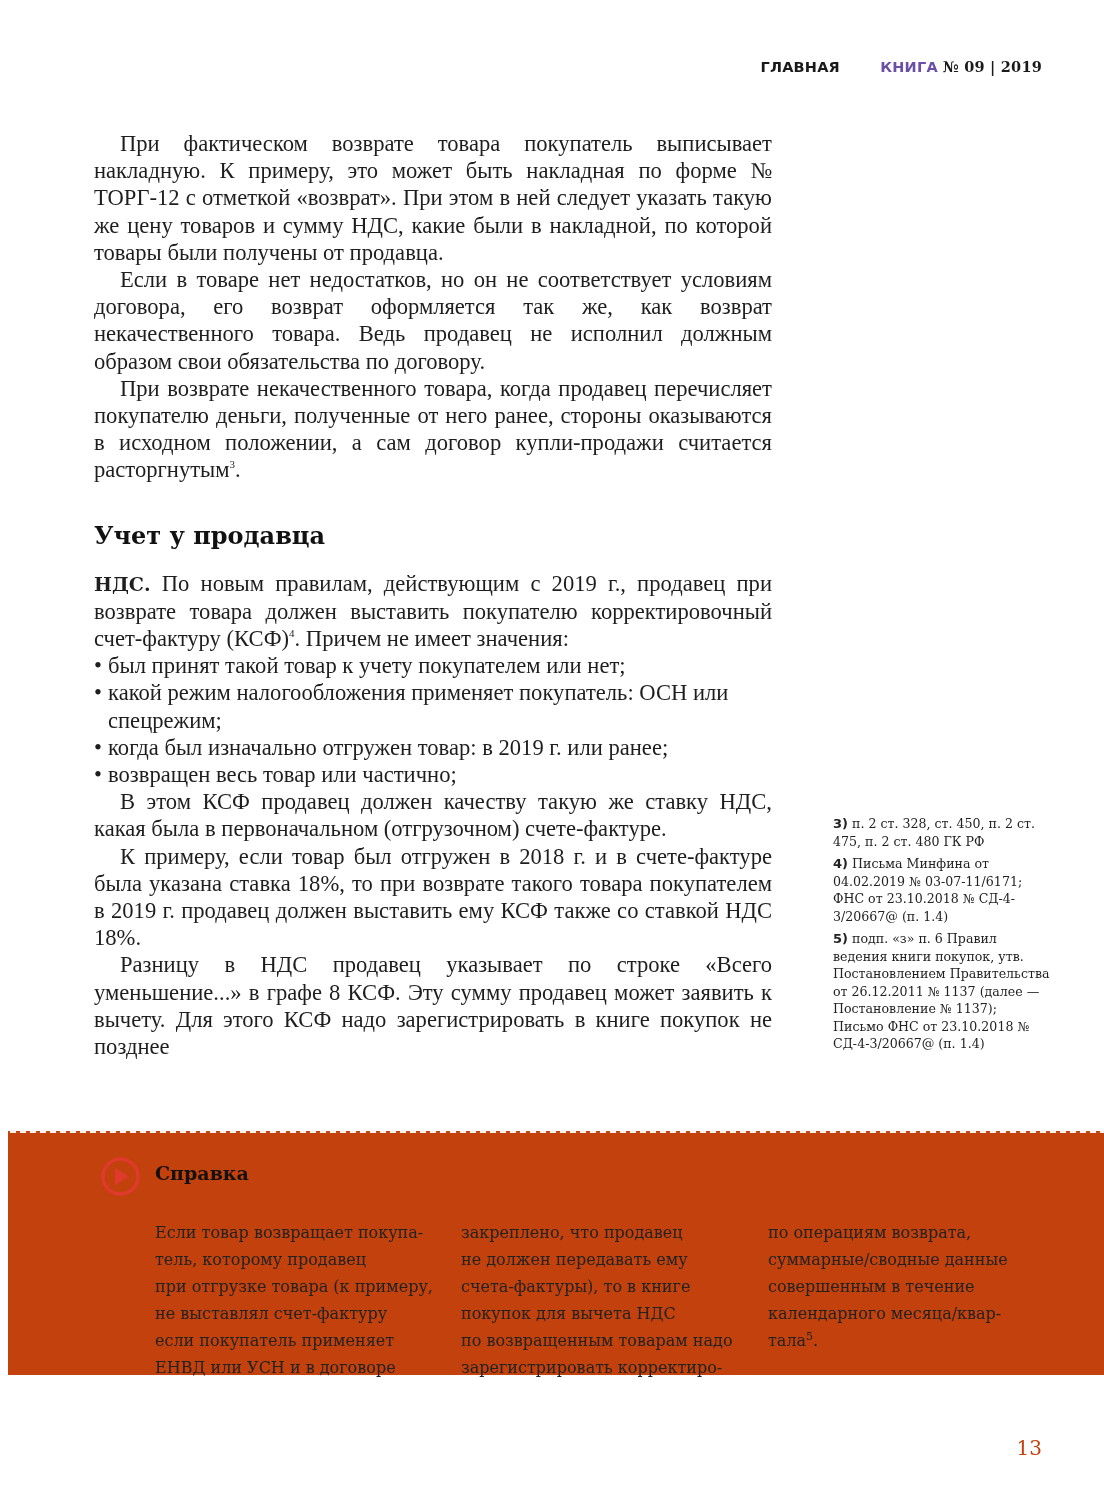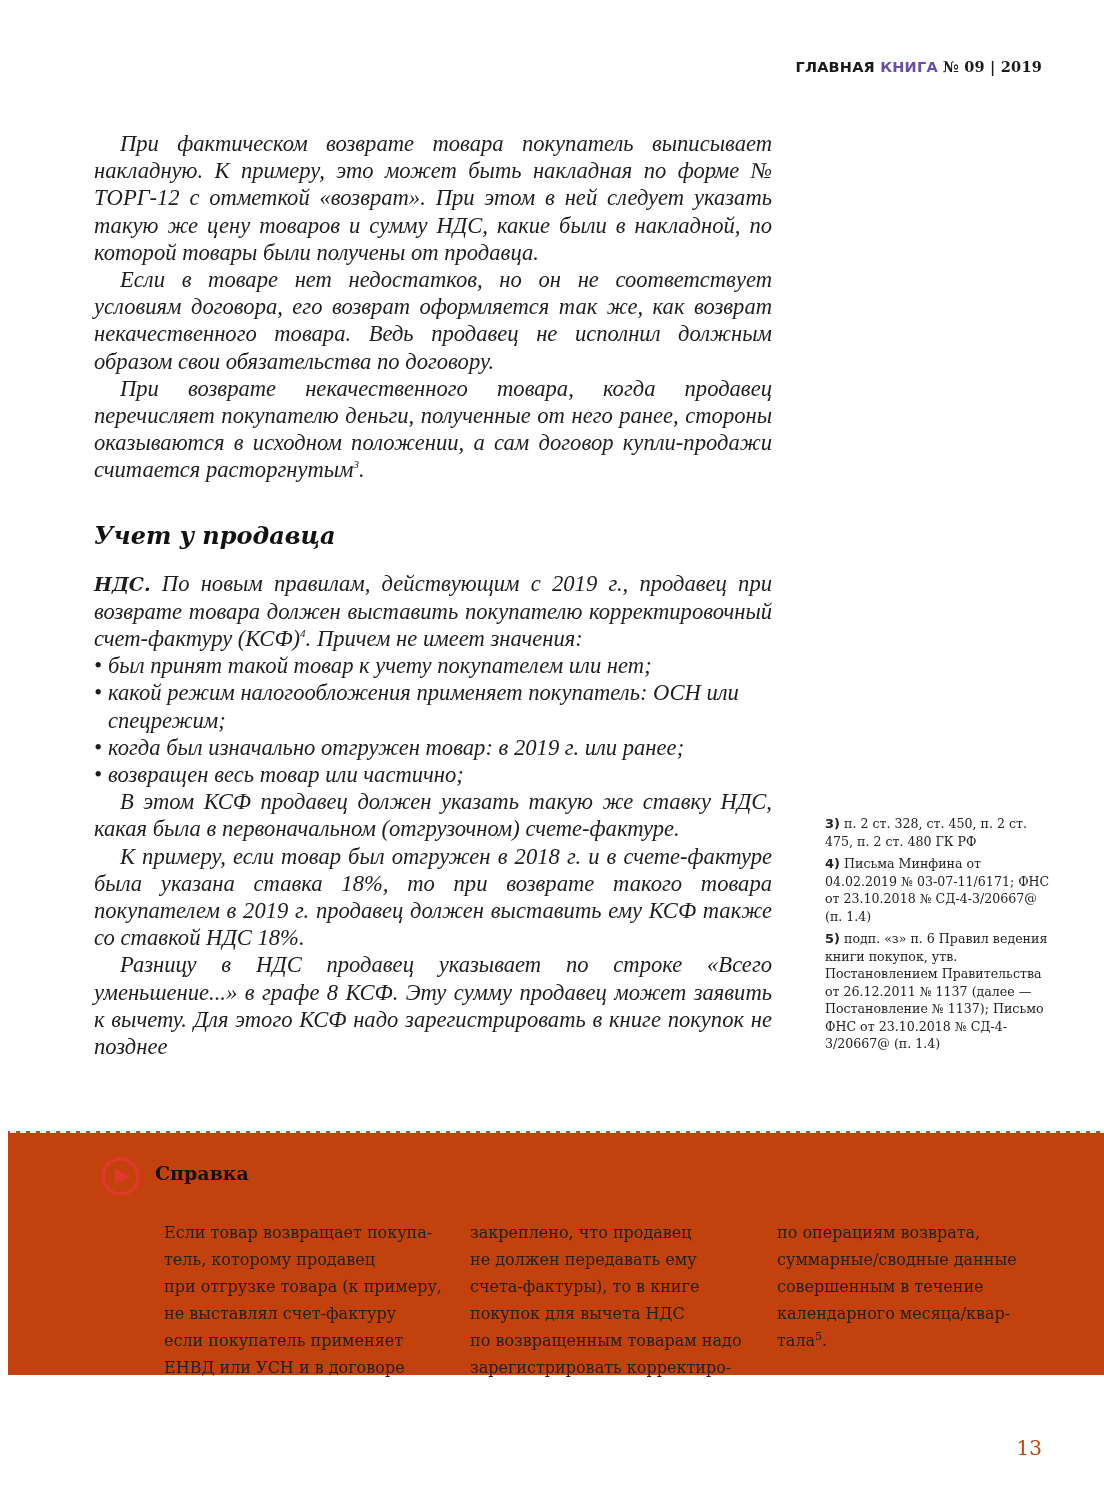--- a/index.html
+++ b/index.html
@@ -1,38 +1,38 @@
 <!DOCTYPE html>
 <html><head>
 <meta charset="utf-8">
 <style>
   html, body { margin:0; padding:0; background:#ffffff; }
   body { width:1104px; height:1500px; position:relative; overflow:hidden; color:#1e1e1e; }
   .header { position:absolute; top:58px; right:62px; font-family:"DejaVu Sans", sans-serif; font-weight:bold; font-size:14.5px; letter-spacing:0.2px; color:#1a1a1a; white-space:nowrap; }
-  .header .brand2 { color:#6b4fa6; }
+  .header .brand2 { color:#6b4fa6;margin-left:35px; }
   .header .issue { font-family:"DejaVu Serif", serif; font-weight:bold; }
-  .main { position:absolute; left:94px; top:130px; width:678px; font-family:"Liberation Serif", serif; font-size:22.6px; line-height:27.2px; color:#1e1e1e;font-style:italic; }
+  .main { position:absolute; left:94px; top:130px; width:678px; font-family:"Liberation Serif", serif; font-size:22.6px; line-height:27.2px; color:#1e1e1e; }
   .main p { margin:0; text-align:justify; text-align-last:left; }
   .main p.ind { text-indent:26px; }
   .main h2 { font-family:"DejaVu Serif", serif; font-weight:bold; font-size:24px; margin:38px 0 20px 0; line-height:28px; color:#111; }
   .main .lead { font-family:"DejaVu Serif", serif; font-weight:bold; font-size:19px; }
   .main ul { list-style:none; margin:0; padding:0; }
   .main li { position:relative; padding-left:14px; }
   .main li::before { content:"•"; position:absolute; left:0; top:0; }
   sup { font-size:11px; line-height:0; vertical-align:super; }
   .notes { position:absolute; left:825px; top:815px; width:225px; font-family:"DejaVu Serif", serif; font-size:12.6px; line-height:17.5px; color:#222; }
-  .notes .note { margin-bottom:5px; }
+  .notes .note { margin-bottom:5px;margin-left:8px; }
   .notes b { font-family:"DejaVu Sans", sans-serif; font-weight:bold; font-size:13px; }
   .panel { position:absolute; left:8px; top:1131px; width:1104px; height:244px; background:#c2410c; }
   .panel .zig { position:absolute; left:0; top:-4px; width:1104px; height:6px;
     background: radial-gradient(circle at 5px 6px, #f4f1ef 3.2px, transparent 3.6px) 0 0/10px 6px repeat-x; }
   .panel .icon { position:absolute; left:92px; top:25px; width:41px; height:41px; }
   .panel .title { position:absolute; left:147px; top:31px; font-family:"DejaVu Serif", serif; font-weight:bold; font-size:19px; color:#111; }
   .panel .col { position:absolute; top:88px; width:290px; font-family:"DejaVu Serif", serif; font-size:16px; line-height:27px; color:#222; }
-  .panel .col div { white-space:nowrap;margin-left:9px; }
+  .panel .col div { white-space:nowrap; }
   .pagenum { position:absolute; right:62px; top:1436px; font-family:"DejaVu Serif", serif; font-size:20px; color:#c2410c; }
 </style>
 </head>
 <body>
 
 <div class="header">
   <span>ГЛАВНАЯ</span>
   <span class="brand2">КНИГА</span>
   <span class="issue">№ 09 | 2019</span>
 </div>
@@ -44,21 +44,21 @@
 
   <h2>Учет у продавца</h2>
 
   <p><span class="lead">НДС.</span><span> По новым правилам, действующим с 2019 г., продавец при возврате товара должен выставить покупателю корректировочный счет-фактуру (КСФ)</span><sup>4</sup><span>. Причем не имеет значения:</span></p>
   <ul>
     <li>был принят такой товар к учету покупателем или нет;</li>
     <li>какой режим налогообложения применяет покупатель: ОСН или спецрежим;</li>
     <li>когда был изначально отгружен товар: в 2019 г. или ранее;</li>
     <li>возвращен весь товар или частично;</li>
   </ul>
-  <p class="ind">В этом КСФ продавец должен указать такую же ставку НДС, какая была в первоначальном (отгрузочном) счете-фактуре.</p>
+  <p class="ind">В этом КСФ продавец должен качеству такую же ставку НДС, какая была в первоначальном (отгрузочном) счете-фактуре.</p>
   <p class="ind">К примеру, если товар был отгружен в 2018 г. и в счете-фактуре была указана ставка 18%, то при возврате такого товара покупателем в 2019 г. продавец должен выставить ему КСФ также со ставкой НДС 18%.</p>
   <p class="ind" style="text-align-last:justify;">Разницу в НДС продавец указывает по строке «Всего уменьшение...» в графе 8 КСФ. Эту сумму продавец может заявить к вычету. Для этого КСФ надо зарегистрировать в книге покупок не позднее</p>
 </div>
 
 <div class="notes">
   <div class="note"><b>3)</b><span> п. 2 ст. 328, ст. 450, п. 2 ст. 475, п. 2 ст. 480 ГК РФ</span></div>
   <div class="note"><b>4)</b><span> Письма Минфина от 04.02.2019 № 03-07-11/6171; ФНС от 23.10.2018 № СД-4-3/20667@ (п. 1.4)</span></div>
   <div class="note"><b>5)</b><span> подп. «з» п. 6 Правил ведения книги покупок, утв. Постановлением Правительства от 26.12.2011 № 1137 (далее — Постановление № 1137); Письмо ФНС от 23.10.2018 № СД-4-3/20667@ (п. 1.4)</span></div>
 </div>
 

